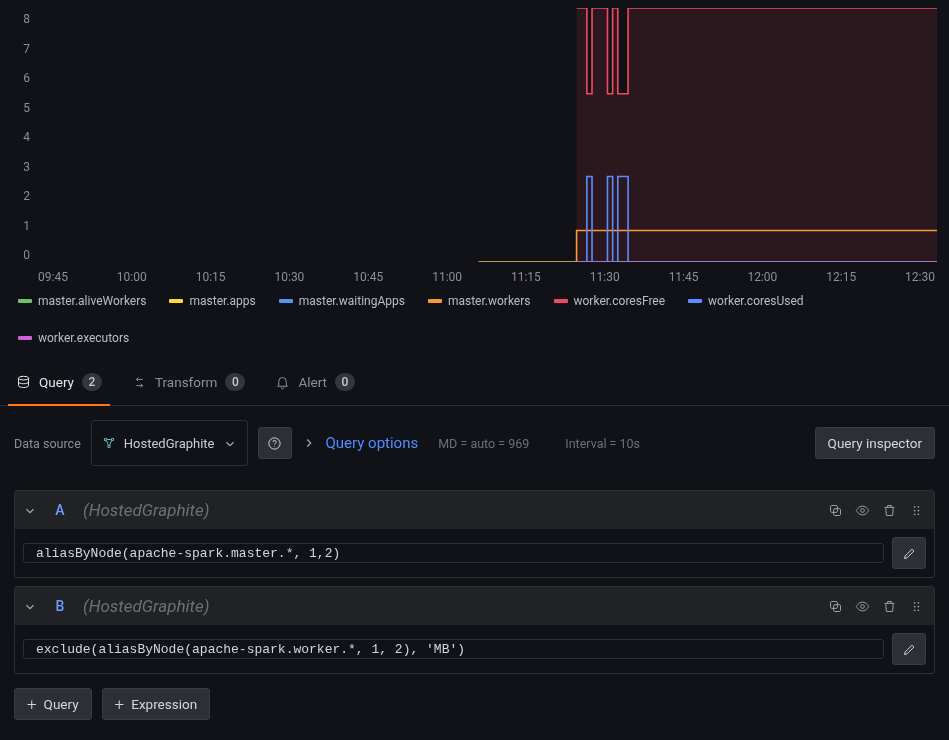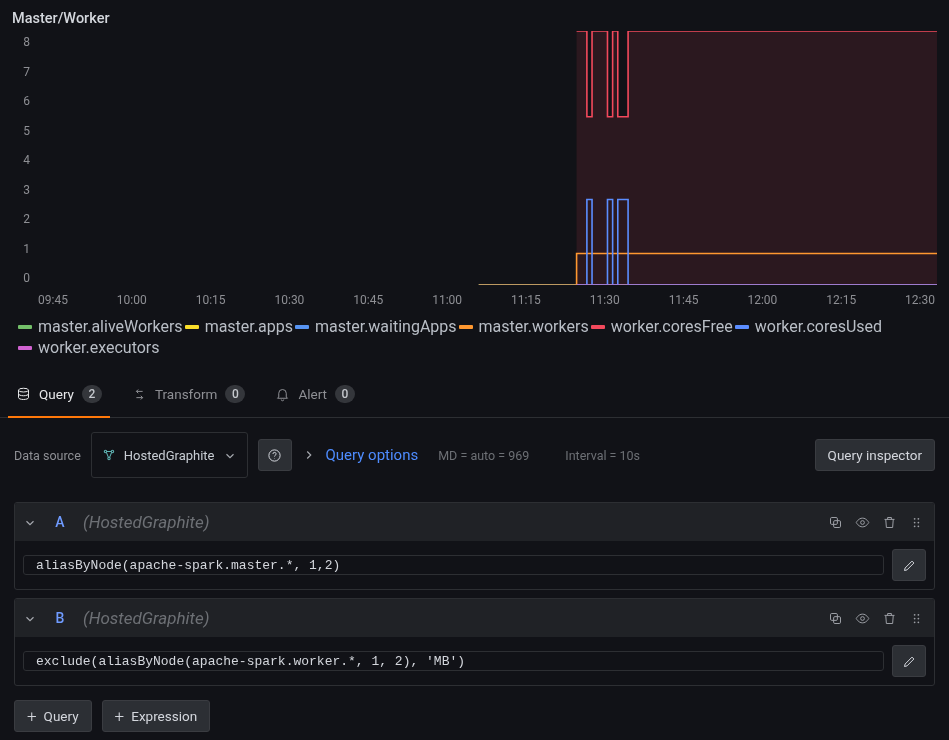--- a/index.html
+++ b/index.html
@@ -67,24 +67,24 @@
     justify-content:space-between;
     align-items:center;
     color:var(--text-dim);
     font-size:12px;
     padding:0 2px;
   }
   .x-axis span{flex:0 0 auto;}
   .legend{
     margin-top:6px;
     display:flex;
-    gap:2px;
+    gap:23px;
     flex-wrap:wrap;
     align-items:flex-end;
-    font-size:16px;
+    font-size:12px;
     color:#b9bec6;
     padding-left:6px;
   }
   .legend-item{display:flex;align-items:center;gap:6px;cursor:pointer;}
   .swatch{width:14px;height:4px;border-radius:1px;}
 
   
   .tabs{
     display:flex;
     gap:26px;
@@ -198,21 +198,20 @@
   }
 
   
   .add-row{padding:0 14px;display:flex;gap:10px;}
   .plus{font-size:17px;line-height:1;font-weight:300;}
 </style>
 </head>
 <body>
 
 <div class="chart-panel">
-  <div class="chart-title">Master/Worker</div>
 
   <div class="chart-area">
     <div class="y-axis" id="y-axis">
         <span>8</span>
         <span>7</span>
         <span>6</span>
         <span>5</span>
         <span>4</span>
         <span>3</span>
         <span>2</span>

